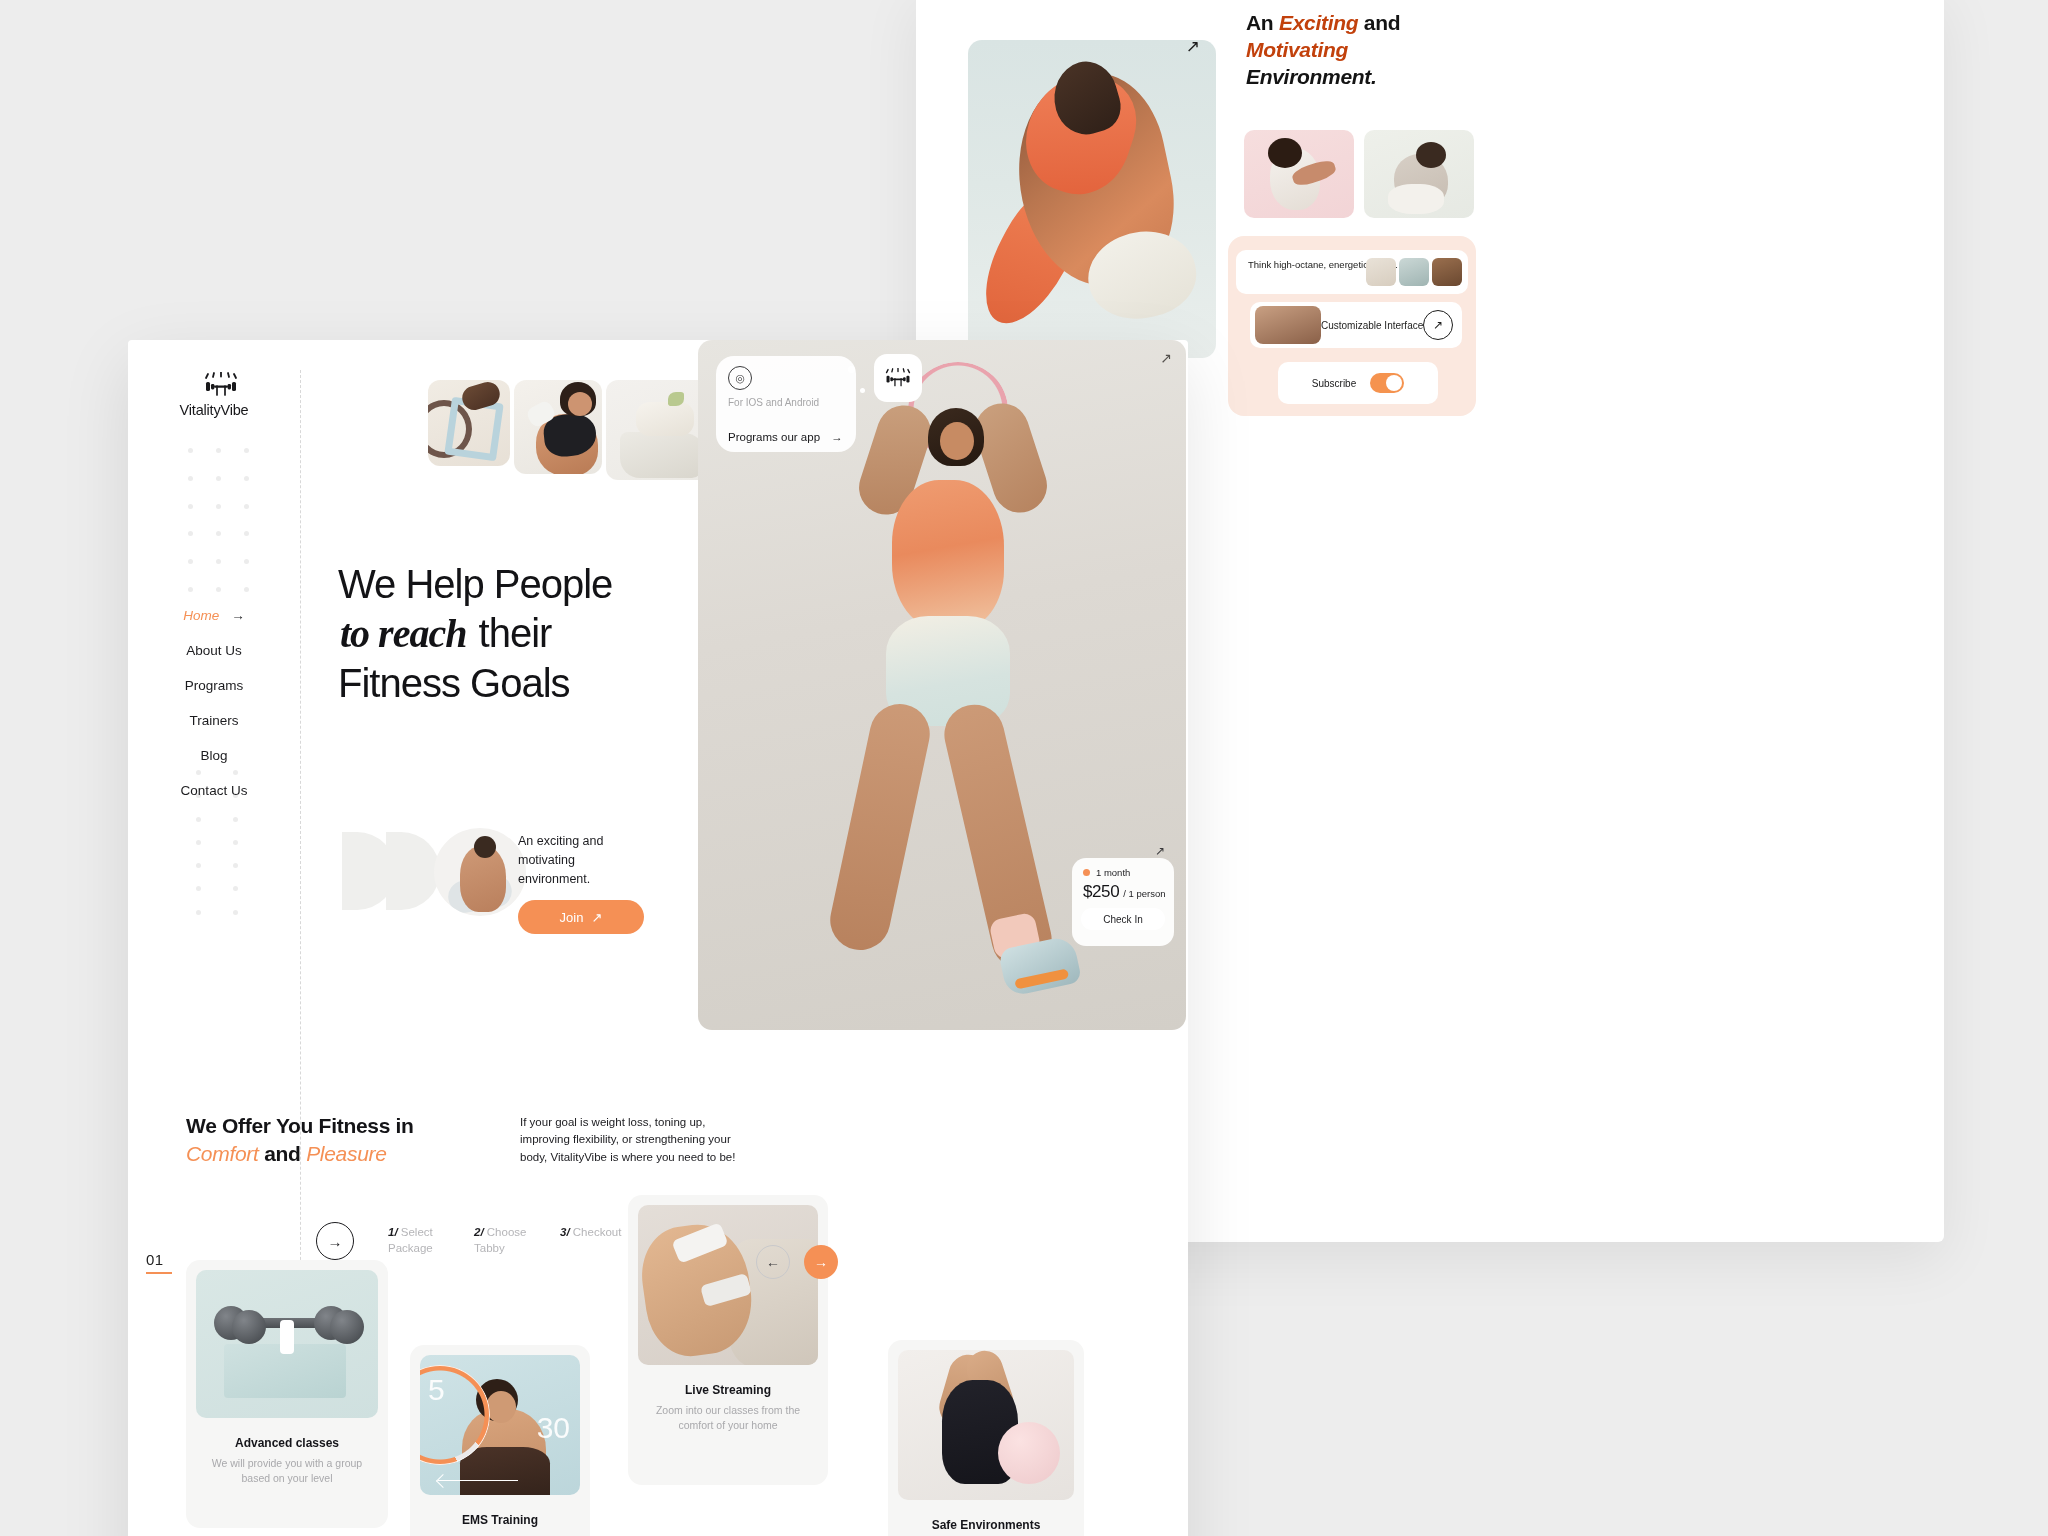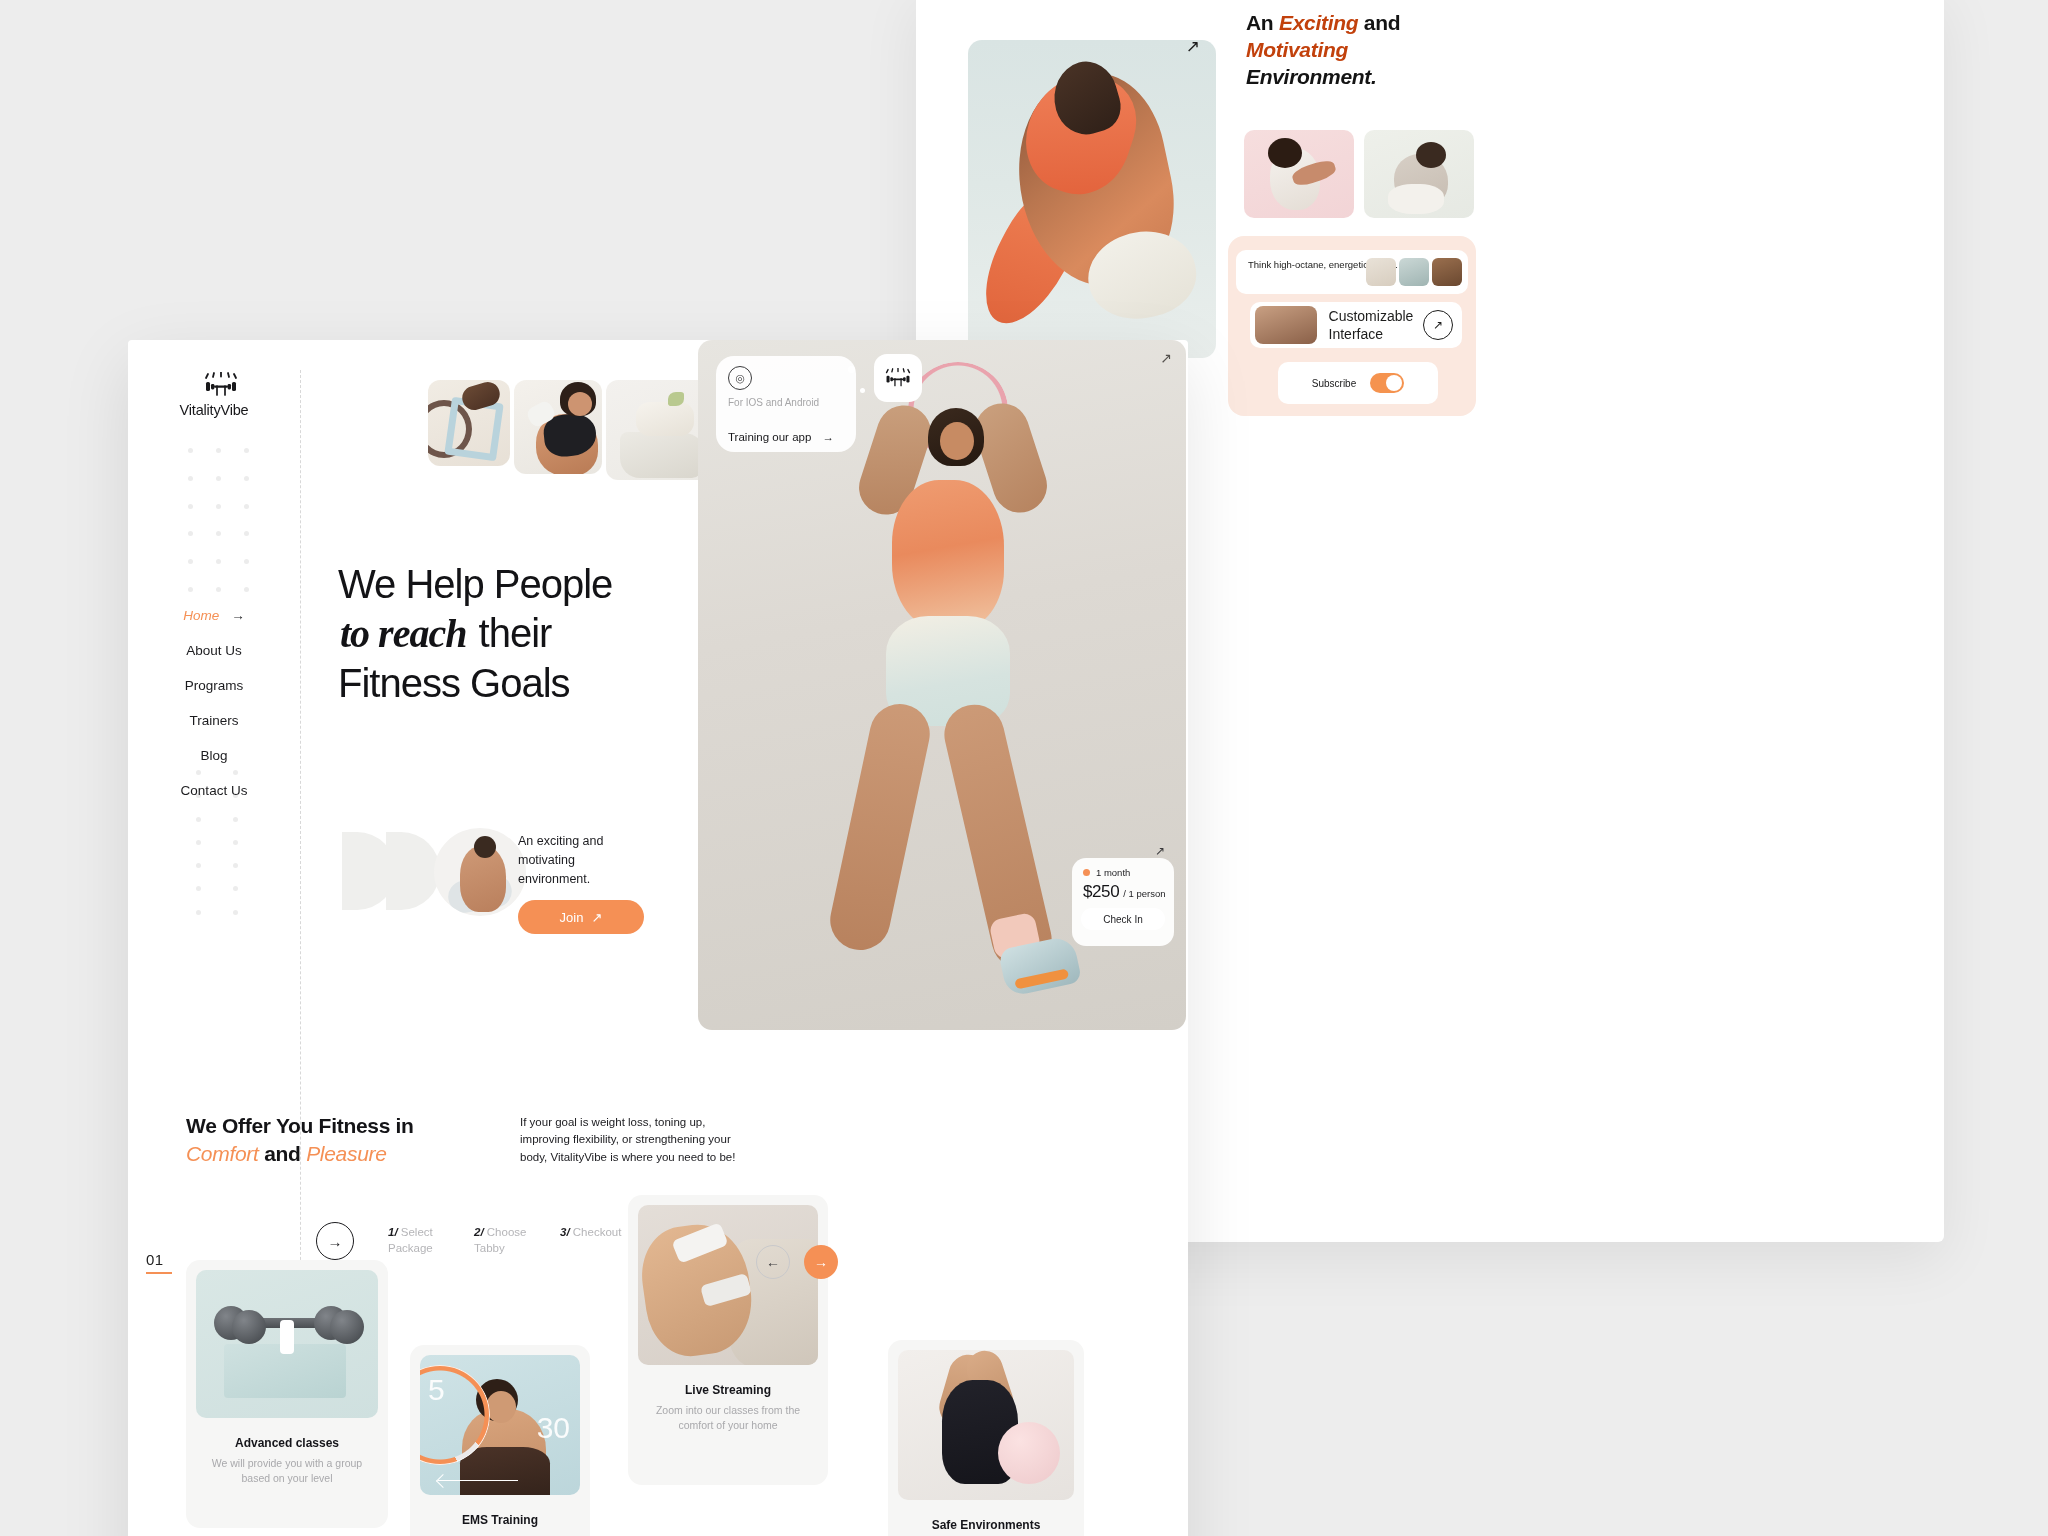--- a/index.html
+++ b/index.html
@@ -104,21 +104,21 @@
   .bp-row1 { left: 8px; top: 14px; width: 232px; height: 44px; }
   .bp-row1 .txt {
     position:absolute; left: 12px; top: 9px;
     font-size: 9.5px; line-height: 1.35; color:#20201f; font-weight: 500;
   }
   .bp-thumbs { position:absolute; right: 6px; top: 8px; display:flex; gap:3px; }
   .bp-thumbs i { display:block; width: 30px; height: 28px; border-radius: 6px; }
   .bp-row2 { left: 22px; top: 66px; width: 212px; height: 46px; display:flex; align-items:center; }
   .bp-row2 .ph { width: 66px; height: 38px; margin-left: 5px; border-radius: 8px;
      background: linear-gradient(160deg,#c9a083,#8a6048); }
-  .bp-row2 .lbl { font-size: 14px; line-height:1.3; color:#1d1d1c; margin-left: 12px; font-weight:500;}
+  .bp-row2 .lbl { font-size: 10px; line-height:1.3; color:#1d1d1c; font-weight:500;}
   .bp-round-arrow {
     position:absolute; right: 9px; top: 8px; width: 30px; height: 30px;
     border: 1.2px solid #1d1d1c; border-radius: 50%;
     display:flex; align-items:center; justify-content:center;
     font-size: 12px; color:#1d1d1c;
   }
   .bp-sub {
     position:absolute; left: 50px; top: 126px; width: 160px; height: 42px;
     background: #fff; border-radius: 10px;
     display:flex; align-items:center; justify-content:center; gap: 14px;
@@ -710,21 +710,21 @@
         <div class="legL"></div>
           <div class="legR"></div>
         <div class="sock"></div>
           <div class="shoe"></div>
       </div>
 
       <div class="dl-card">
         <div class="dl-ic">◎</div>
         <div class="dl-sub">For IOS and Android</div>
         <div class="dl-cta">
-          <span>Training our app</span>
+          <span>Programs our app</span>
           <span class="a">→</span>
         </div>
       </div>
       <div class="bubbles">
           <i></i>
           <i></i>
         </div>
       <div class="app-ic">
         <svg viewBox="0 0 34 26" width="26" height="20">
           <g stroke="#18181b" stroke-width="1.8" fill="none" stroke-linecap="round">

